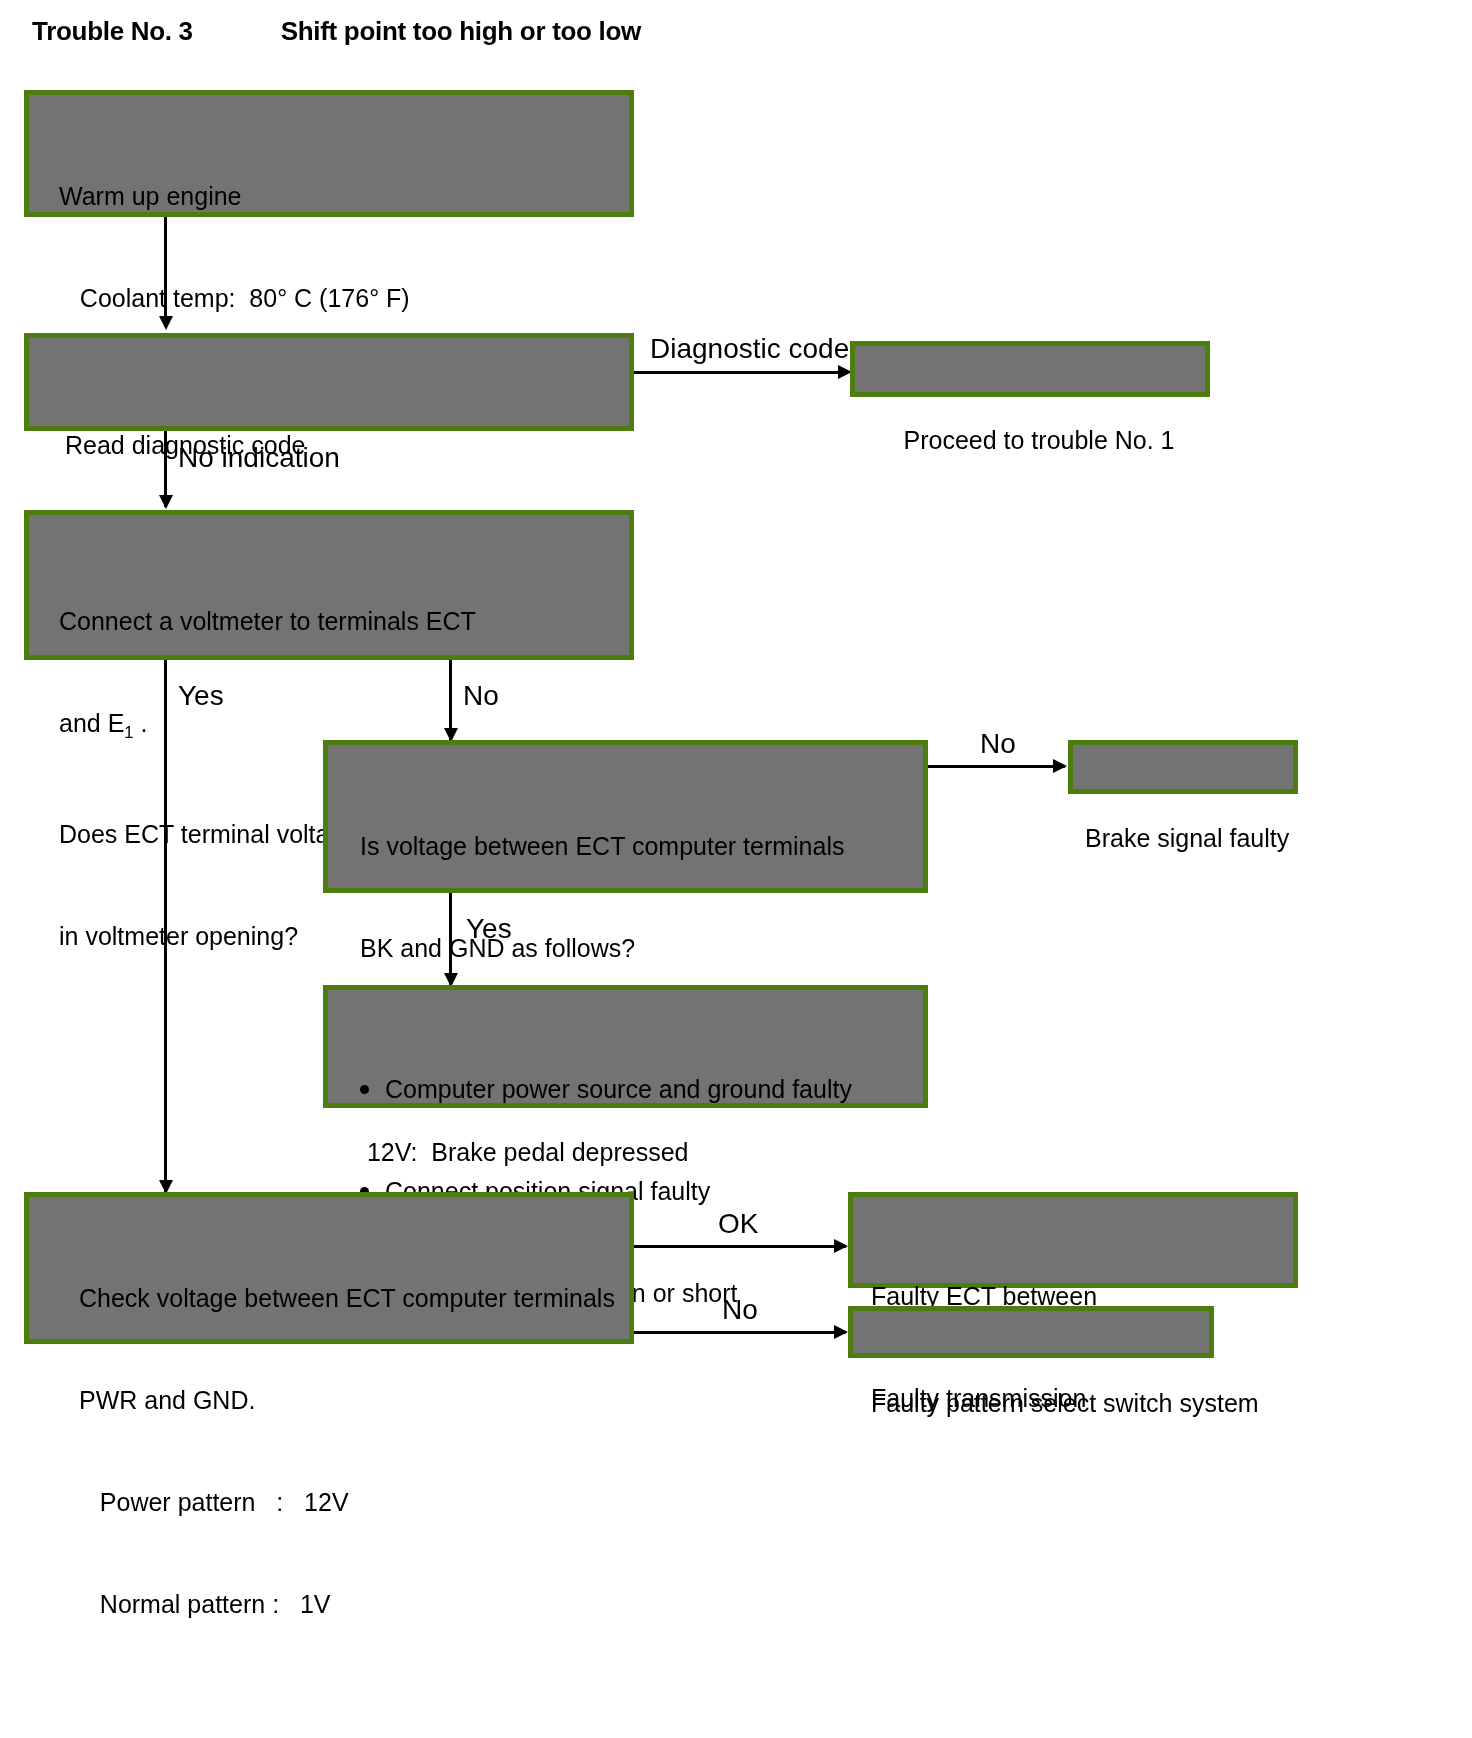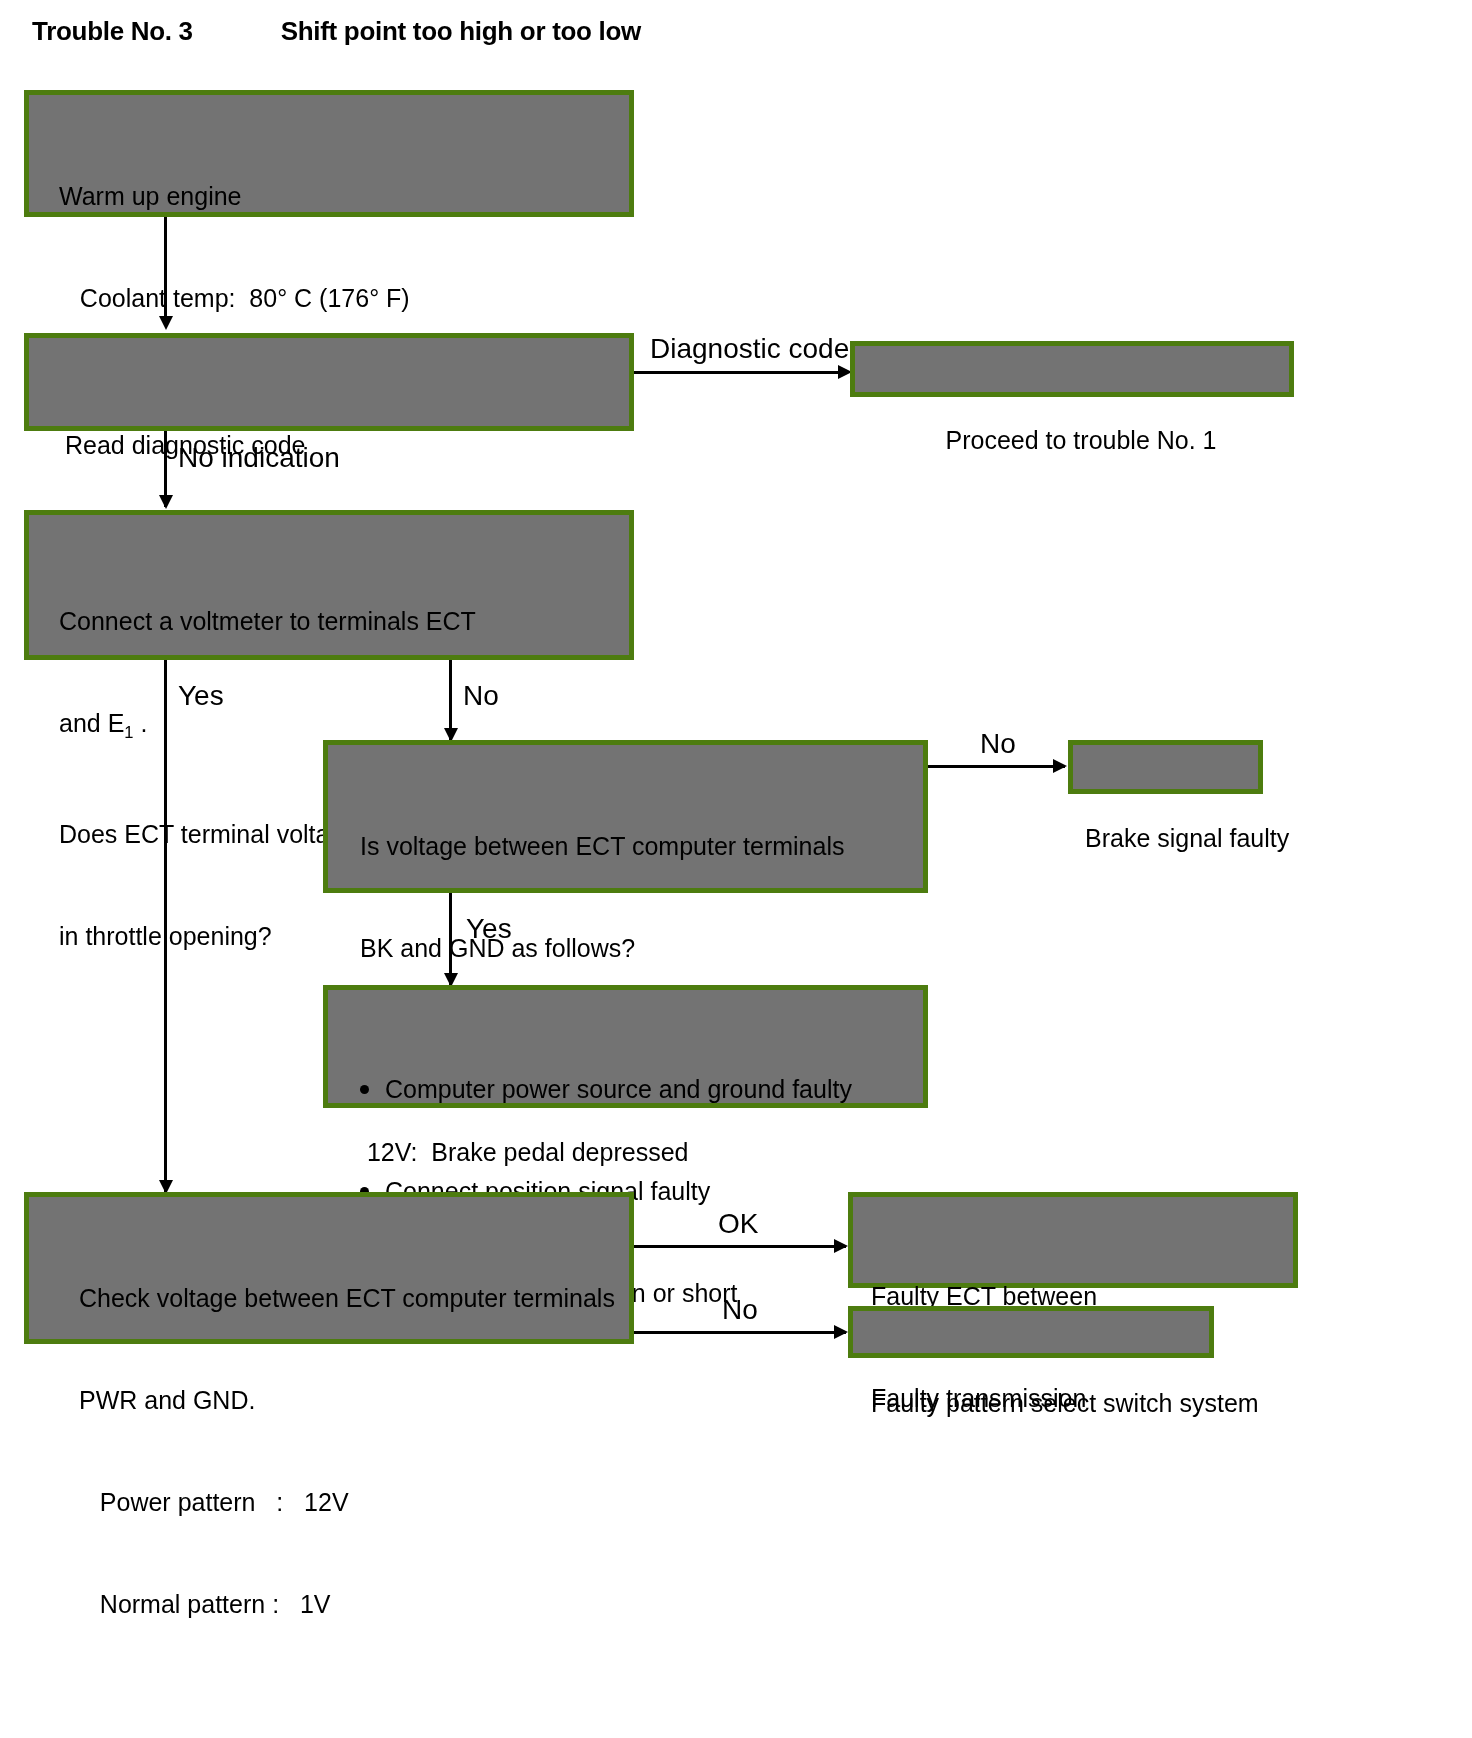--- a/index.html
+++ b/index.html
@@ -127,36 +127,36 @@
   <div class="box" style="left:24px; top:333px; width:610px; height:98px;">
     <div class="lines" style="padding:22px 0 0 36px;">
       <span class="ln">Read diagnostic code</span>
     </div>
   </div>
 
   <div class="hline" style="left:634px; top:371px; width:210px;"></div>
   <div class="arrow-right" style="left:838px; top:365px;"></div>
   <div class="edge-label" style="left:650px; top:335px;">Diagnostic code</div>
 
-  <div class="box" style="left:850px; top:341px; width:444px; height:56px;text-align:center;">
+  <div class="box" style="left:850px; top:341px; width:360px; height:56px;text-align:center;">
     <div class="lines" style="padding:9px 0 0 18px;">
       <span class="ln">Proceed to trouble No. 1</span>
     </div>
   </div>
 
   <div class="vline" style="left:164px; top:431px; height:76px;"></div>
   <div class="arrow-down" style="left:159px; top:495px;"></div>
   <div class="edge-label" style="left:178px; top:444px;">No indication</div>
 
   <div class="box" style="left:24px; top:510px; width:610px; height:150px;">
     <div class="lines" style="padding:14px 0 0 30px;margin-top:7px;">
       <span class="ln">Connect a voltmeter to terminals ECT</span>
       <span class="ln"><span>and E</span><span class="sub">1</span><span> .</span></span>
       <span class="ln">Does ECT terminal voltage vary with changes</span>
-      <span class="ln">in throttle opening?</span>
+      <span class="ln">in voltmeter opening?</span>
     </div>
   </div>
 
   <div class="vline" style="left:164px; top:660px; height:532px;"></div>
   <div class="arrow-down" style="left:159px; top:1180px;"></div>
   <div class="edge-label" style="left:178px; top:682px;">Yes</div>
 
   <div class="vline" style="left:449px; top:660px; height:80px;"></div>
   <div class="arrow-down" style="left:444px; top:728px;"></div>
   <div class="edge-label" style="left:463px; top:682px;">No</div>
@@ -167,21 +167,21 @@
       <span class="ln">BK and GND as follows?</span>
       <span class="ln">   0V:  Brake pedal released</span>
       <span class="ln"> 12V:  Brake pedal depressed</span>
     </div>
   </div>
 
   <div class="hline" style="left:928px; top:765px; width:137px;"></div>
   <div class="arrow-right" style="left:1053px; top:759px;"></div>
   <div class="edge-label" style="left:980px; top:730px;">No</div>
 
-  <div class="box" style="left:1068px; top:740px; width:195px; height:54px;">
+  <div class="box" style="left:1068px; top:740px; width:230px; height:54px;">
     <div class="lines" style="padding:8px 0 0 12px;">
       <span class="ln">Brake signal faulty</span>
     </div>
   </div>
 
   <div class="vline" style="left:449px; top:893px; height:92px;"></div>
   <div class="arrow-down" style="left:444px; top:973px;"></div>
   <div class="edge-label" style="left:466px; top:915px;">Yes</div>
 
   <div class="box" style="left:323px; top:985px; width:605px; height:123px;">

